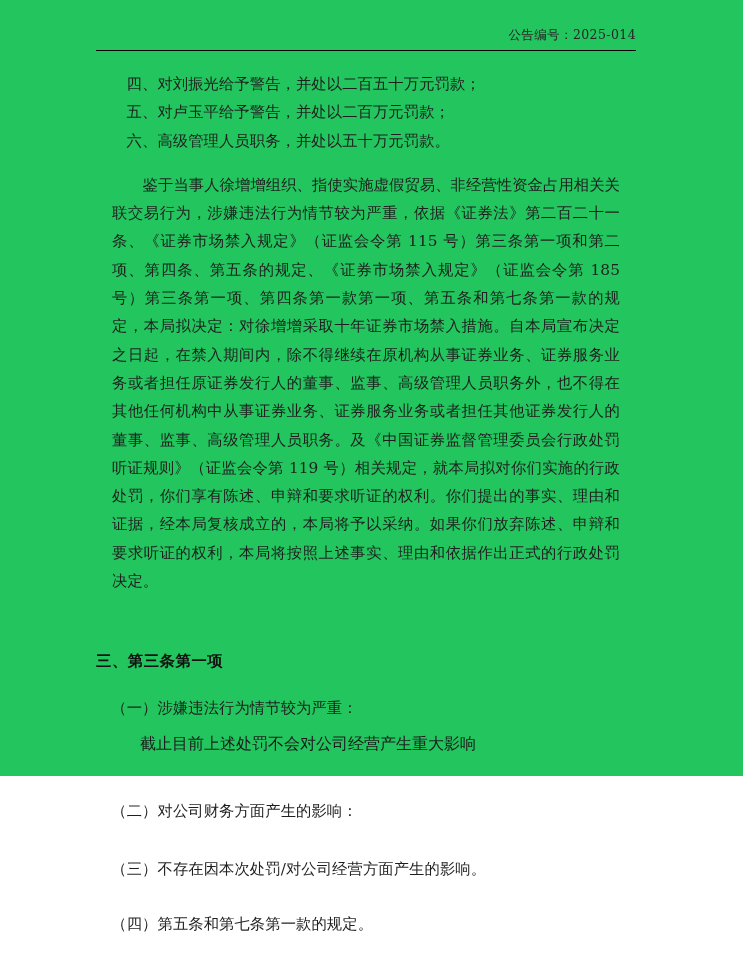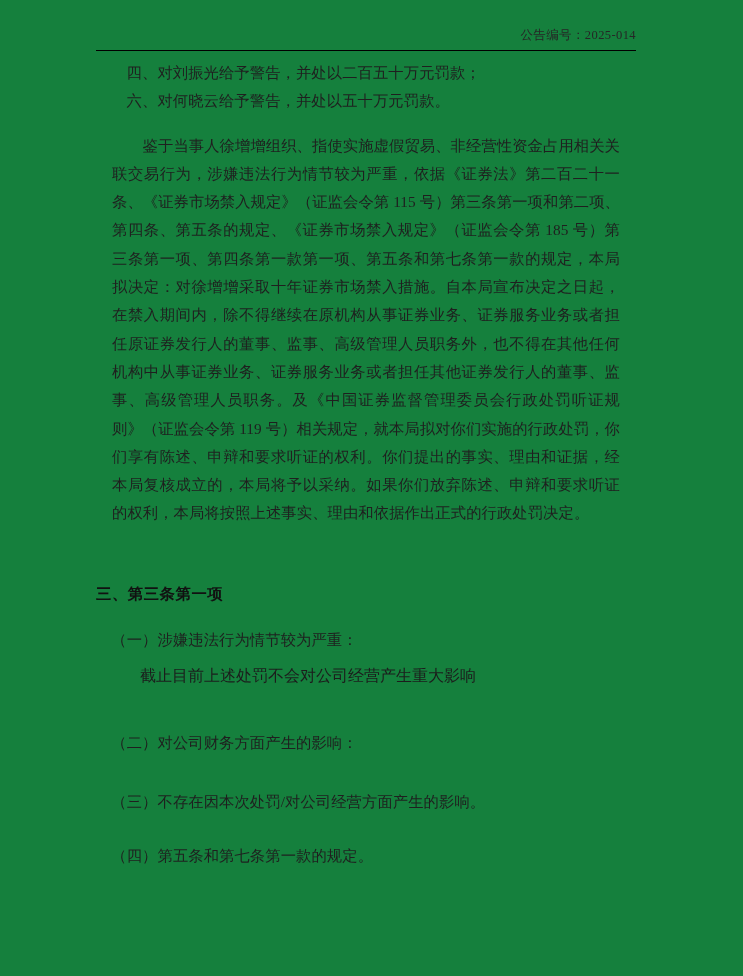--- a/index.html
+++ b/index.html
@@ -15,23 +15,22 @@
     font-family: "DejaVu Serif", "Liberation Serif", serif;
     color: #1c1c1c;
     -webkit-font-smoothing: antialiased;
   }
 
   .page {
     position: absolute;
     left: 0;
     top: 0;
     width: 743px;
-    height: 976px;
-    background: #15803d;
-    font-family: Liberation Serif, serif;
+    height: 776px;
+    background: #22c55e;
   }
 
   
   .header-area {
     position: absolute;
     left: 96px;
     top: 26px;
     width: 540px;
   }
   .header-number {
@@ -47,21 +46,21 @@
     border: 0;
     border-top: 1.6px solid #000;
     width: 540px;
     height: 0;
   }
 
   
   .content {
     position: absolute;
     left: 96px;
-    top: 59px;
+    top: 70px;
     width: 540px;
   }
 
   .line,
   .para,
   .heading {
     font-size: 15.3px;
     line-height: 28.3px;
     color: #1f1f1f;
     letter-spacing: 0.1px;
@@ -110,21 +109,22 @@
 <div class="page">
 
   <div class="header-area">
     <div class="header-number">公告编号：2025-014</div>
     <hr class="header-rule">
   </div>
 
   <div class="content">
 
     <div class="line item-line">四、对刘振光给予警告，并处以二百五十万元罚款；</div>
-    <div class="line item-line">六、对何晓云给予警告，并处以五十万元罚款。</div>
+    <div class="line item-line">五、对卢玉平给予警告，并处以二百万元罚款；</div>
+    <div class="line item-line">六、高级管理人员职务，并处以五十万元罚款。</div>
 
     <p class="para">鉴于当事人徐增增组织、指使实施虚假贸易、非经营性资金占用相关关联交易行为，涉嫌违法行为情节较为严重，依据《证券法》第二百二十一条、《证券市场禁入规定》（证监会令第 115 号）第三条第一项和第二项、第四条、第五条的规定、《证券市场禁入规定》（证监会令第 185 号）第三条第一项、第四条第一款第一项、第五条和第七条第一款的规定，本局拟决定：对徐增增采取十年证券市场禁入措施。自本局宣布决定之日起，在禁入期间内，除不得继续在原机构从事证券业务、证券服务业务或者担任原证券发行人的董事、监事、高级管理人员职务外，也不得在其他任何机构中从事证券业务、证券服务业务或者担任其他证券发行人的董事、监事、高级管理人员职务。及《中国证券监督管理委员会行政处罚听证规则》（证监会令第 119 号）相关规定，就本局拟对你们实施的行政处罚，你们享有陈述、申辩和要求听证的权利。你们提出的事实、理由和证据，经本局复核成立的，本局将予以采纳。如果你们放弃陈述、申辩和要求听证的权利，本局将按照上述事实、理由和依据作出正式的行政处罚决定。</p>
 
     <div class="gap-36"></div>
 
     <div class="heading">三、第三条第一项</div>
 
     <div class="gap-18"></div>
 
     <div class="line sub-label">（一）涉嫌违法行为情节较为严重：</div>

